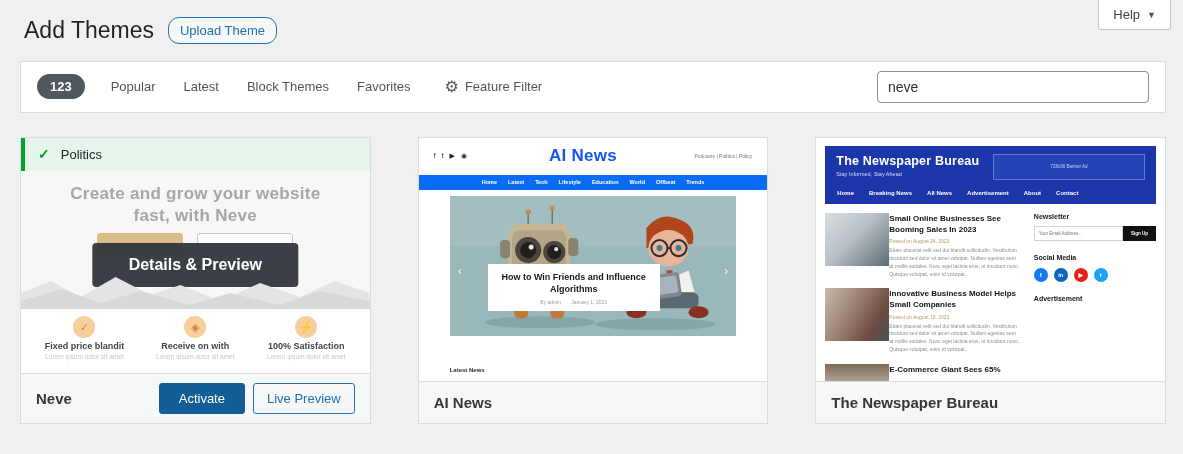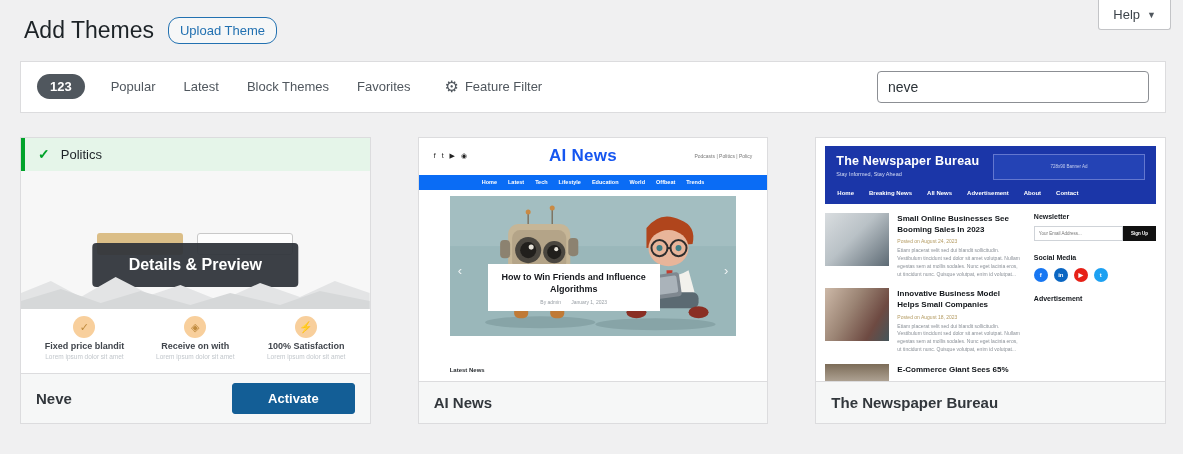--- a/index.html
+++ b/index.html
@@ -47,22 +47,22 @@
   .overlay-btn { position:absolute; top:72px; left:50%; transform:translateX(-50%); background:rgba(48,52,58,.94);
     color:#fff; font-weight:700; font-size:16px; padding:13px 36px; border-radius:4px; white-space:nowrap; cursor:pointer; }
   .mountains { position:absolute; bottom:0; left:0; width:100%; height:34px; }
   .neve-strip { height:64px; background:#fff; display:flex; padding:0 8px; flex-shrink:0; }
   .feature-col { width:33.33%; text-align:center; }
   .feature-ico { width:22px; height:22px; border-radius:50%; background:#f8cf9c; color:#bf8a3e; font-size:11px;
     line-height:22px; margin:7px auto 3px; }
   .feature-label { font-size:9px; font-weight:700; color:#40454c; }
   .feature-sub { font-size:6.5px; color:#c2c7cc; margin-top:2px; }
   .neve-footer { height:50px; }
-  .activate-btn { background:#135e96; border:1px solid #135e96; color:#fff; font-size:13px; padding:7px 35px;
-    border-radius:3px; cursor:pointer; font-family:inherit; font-weight:700; }
+  .activate-btn { background:#135e96; border:1px solid #135e96; color:#fff; font-size:13px; padding:7px 19px;
+    border-radius:3px; cursor:pointer; font-family:inherit; font-weight:400; }
   .livepreview-btn { background:#f6f7f7; border:1px solid #2271b1; color:#2271b1; font-size:13px; padding:7px 13px;
     border-radius:3px; cursor:pointer; font-family:inherit; }
 
   
   .ai-preview { flex:1; background:#fff; position:relative; overflow:hidden; }
   .ai-header { height:37px; display:flex; align-items:center; padding:0 15px; }
   .ai-socials { display:flex; gap:6px; font-size:7px; color:#222; width:70px; }
   .ai-title { flex:1; text-align:center; color:#1656f0; font-weight:800; font-size:17px; letter-spacing:.3px; }
   .ai-header-right { width:90px; font-size:5px; color:#777; text-align:right; }
   .ai-nav { background:#0a6cf5; height:15px; display:flex; justify-content:center; align-items:center; gap:11px; }
@@ -82,21 +82,21 @@
   .np-header { background:#1b36a8; padding:8px 11px 0; }
   .np-header-top { display:flex; justify-content:space-between; align-items:flex-start; }
   .np-title { color:#fff; font-size:12.5px; font-weight:800; letter-spacing:.2px; }
   .np-tagline { color:#d6ddf5; font-size:5.5px; margin-top:3px; }
   .np-adbox { width:152px; height:26px; background:#2443b5; border:1px solid #6377cf; display:flex; align-items:center;
     justify-content:center; color:#c7d0f0; font-size:4.5px; }
   .np-nav { display:flex; gap:15px; padding:10px 1px 8px; }
   .np-nav span { color:#fff; font-size:6px; font-weight:600; }
   .np-body { display:flex; gap:13px; padding-top:9px; background:#fff; }
   .np-articles { flex:1.6; display:flex; flex-direction:column; gap:10px; overflow:hidden; }
-  .np-article { display:flex; gap:8px; }
+  .np-article { display:flex; }
   .np-thumb { width:64px; height:53px; flex-shrink:0; }
   .thumb-1 { background:linear-gradient(135deg,#d9dde0 0%,#b9c1c6 45%,#5d6a74 100%); }
   .thumb-2 { background:linear-gradient(120deg,#cdb9a8 0%,#9b8474 40%,#6e4a42 75%,#44555a 100%); }
   .thumb-3 { background:linear-gradient(180deg,#7c6c58 0%,#d8cfc4 60%,#c9beb2 100%); }
   .np-art-title { font-size:8px; font-weight:800; color:#101418; line-height:1.4; }
   .np-art-date { font-size:5px; color:#b49b62; margin:3px 0; }
   .np-art-excerpt { font-size:5px; color:#8a9097; line-height:1.55; }
   .np-sidebar { flex:1; }
   .np-side-h { font-size:7px; font-weight:800; color:#14181d; }
   .np-form { display:flex; margin-top:6px; }
@@ -146,20 +146,21 @@
   </div>
 
   <div class="cards">
 
     <div class="card">
       <div class="installed-bar">
         <span class="check-green">✓</span>
         <span>Politics</span>
       </div>
       <div class="neve-preview">
+        <div class="neve-headline">Create and grow your website fast, with Neve</div>
         <div class="ghost-btns">
           <span class="ghost-a"></span>
           <span class="ghost-b"></span>
         </div>
         <div class="overlay-btn">Details &amp; Preview</div>
         <svg class="mountains" viewBox="0 0 350 34" preserveAspectRatio="none">
           <polygon points="0,34 0,18 30,6 60,22 95,2 130,20 160,10 200,26 240,8 280,22 315,6 350,18 350,34" fill="#e3e4e5"></polygon>
           <polygon points="0,34 0,26 40,14 80,28 120,16 170,30 210,18 260,30 300,16 350,26 350,34" fill="#d6d8d9"></polygon>
         </svg>
       </div>
@@ -176,20 +177,21 @@
         </div>
         <div class="feature-col">
           <div class="feature-ico">⚡</div>
           <div class="feature-label">100% Satisfaction</div>
           <div class="feature-sub">Lorem ipsum dolor sit amet</div>
         </div>
       </div>
       <div class="card-footer neve-footer">
         <span class="theme-name">Neve</span>
         <button class="activate-btn">Activate</button>
+        <button class="livepreview-btn">Live Preview</button>
       </div>
     </div>
 
     <div class="card">
       <div class="ai-preview">
         <div class="ai-header">
           <span class="ai-socials">
             <span>f</span>
             <span>t</span>
             <span>▶</span>

